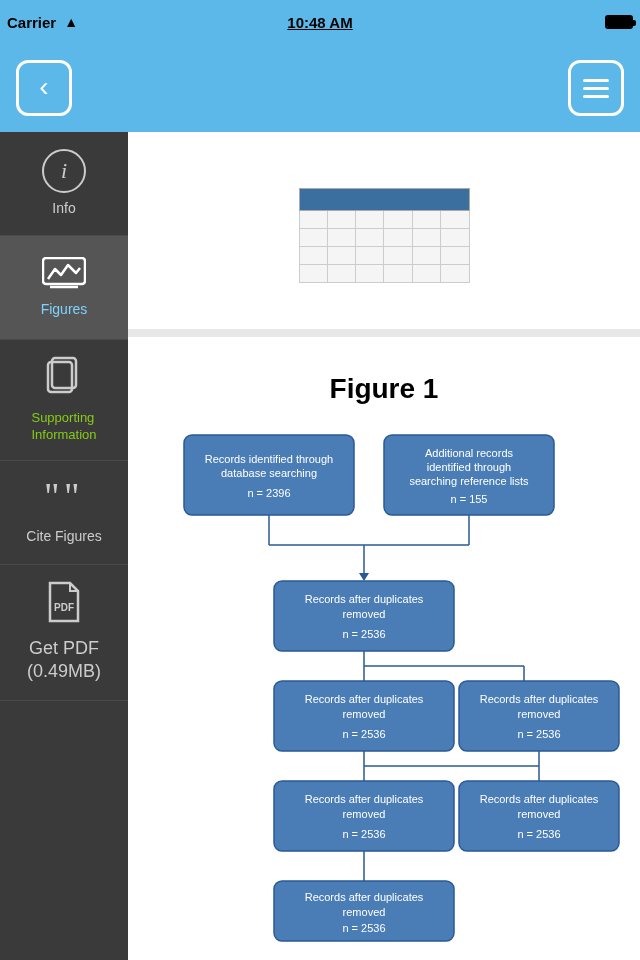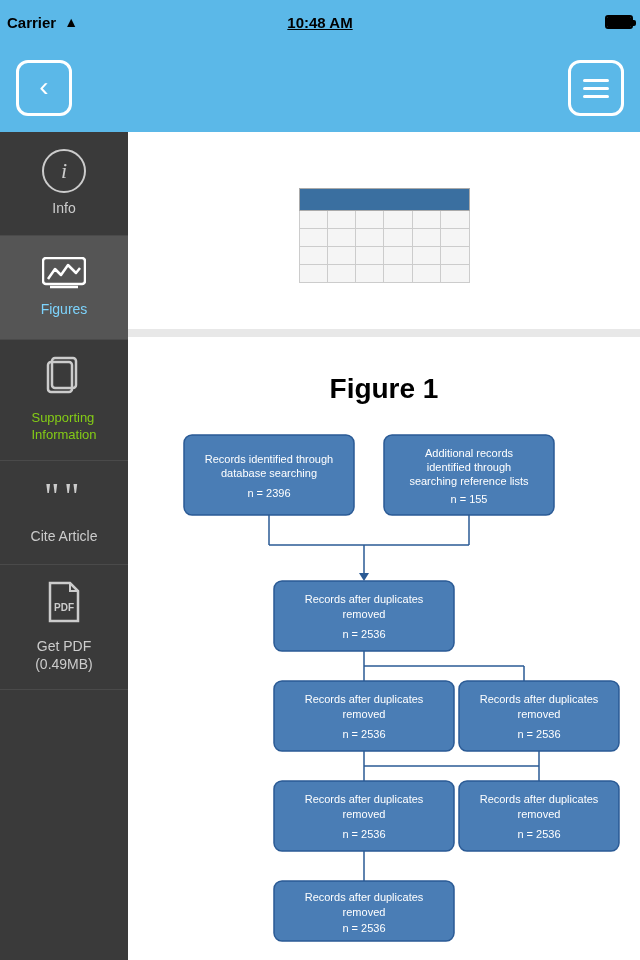--- a/index.html
+++ b/index.html
@@ -143,33 +143,33 @@
     </div>
 
 
     <div class="sidebar-item">
       <div class="sidebar-icon" style="margin-bottom:6px;color:#ccc;font-size:36px;line-height:1;">
         <svg width="44" height="36" viewBox="0 0 44 36">
           <text x="2" y="30" font-size="38" fill="#ccc" font-family="Georgia,serif">"</text>
           <text x="22" y="30" font-size="38" fill="#ccc" font-family="Georgia,serif">"</text>
         </svg>
       </div>
-      <span class="sidebar-label">Cite Article</span>
+      <span class="sidebar-label">Cite Figures</span>
     </div>
 
 
     <div class="sidebar-item">
       <div class="sidebar-icon" style="margin-bottom:6px;">
         <svg width="36" height="42" viewBox="0 0 36 42">
           <path d="M4 2 L24 2 L32 10 L32 40 L4 40 Z" fill="none" stroke="#ccc" stroke-width="2.5"></path>
           <polyline points="24,2 24,10 32,10" fill="none" stroke="#ccc" stroke-width="2"></polyline>
           <text x="8" y="30" font-size="10" fill="#ccc" font-family="Arial,sans-serif" font-weight="bold">PDF</text>
         </svg>
       </div>
-      <span class="sidebar-label" style="font-size:14px;text-align:center;color:#ccc;white-space:pre-line;">Get PDF
+      <span class="sidebar-label" style="font-size:18px;text-align:center;color:#ccc;white-space:pre-line;">Get PDF
 (0.49MB)</span>
     </div>
 
   </div>
 
   <div class="content-area">
 
     <div class="figure-section">
       <div class="table-thumbnail">
         <table class="mini-table">

